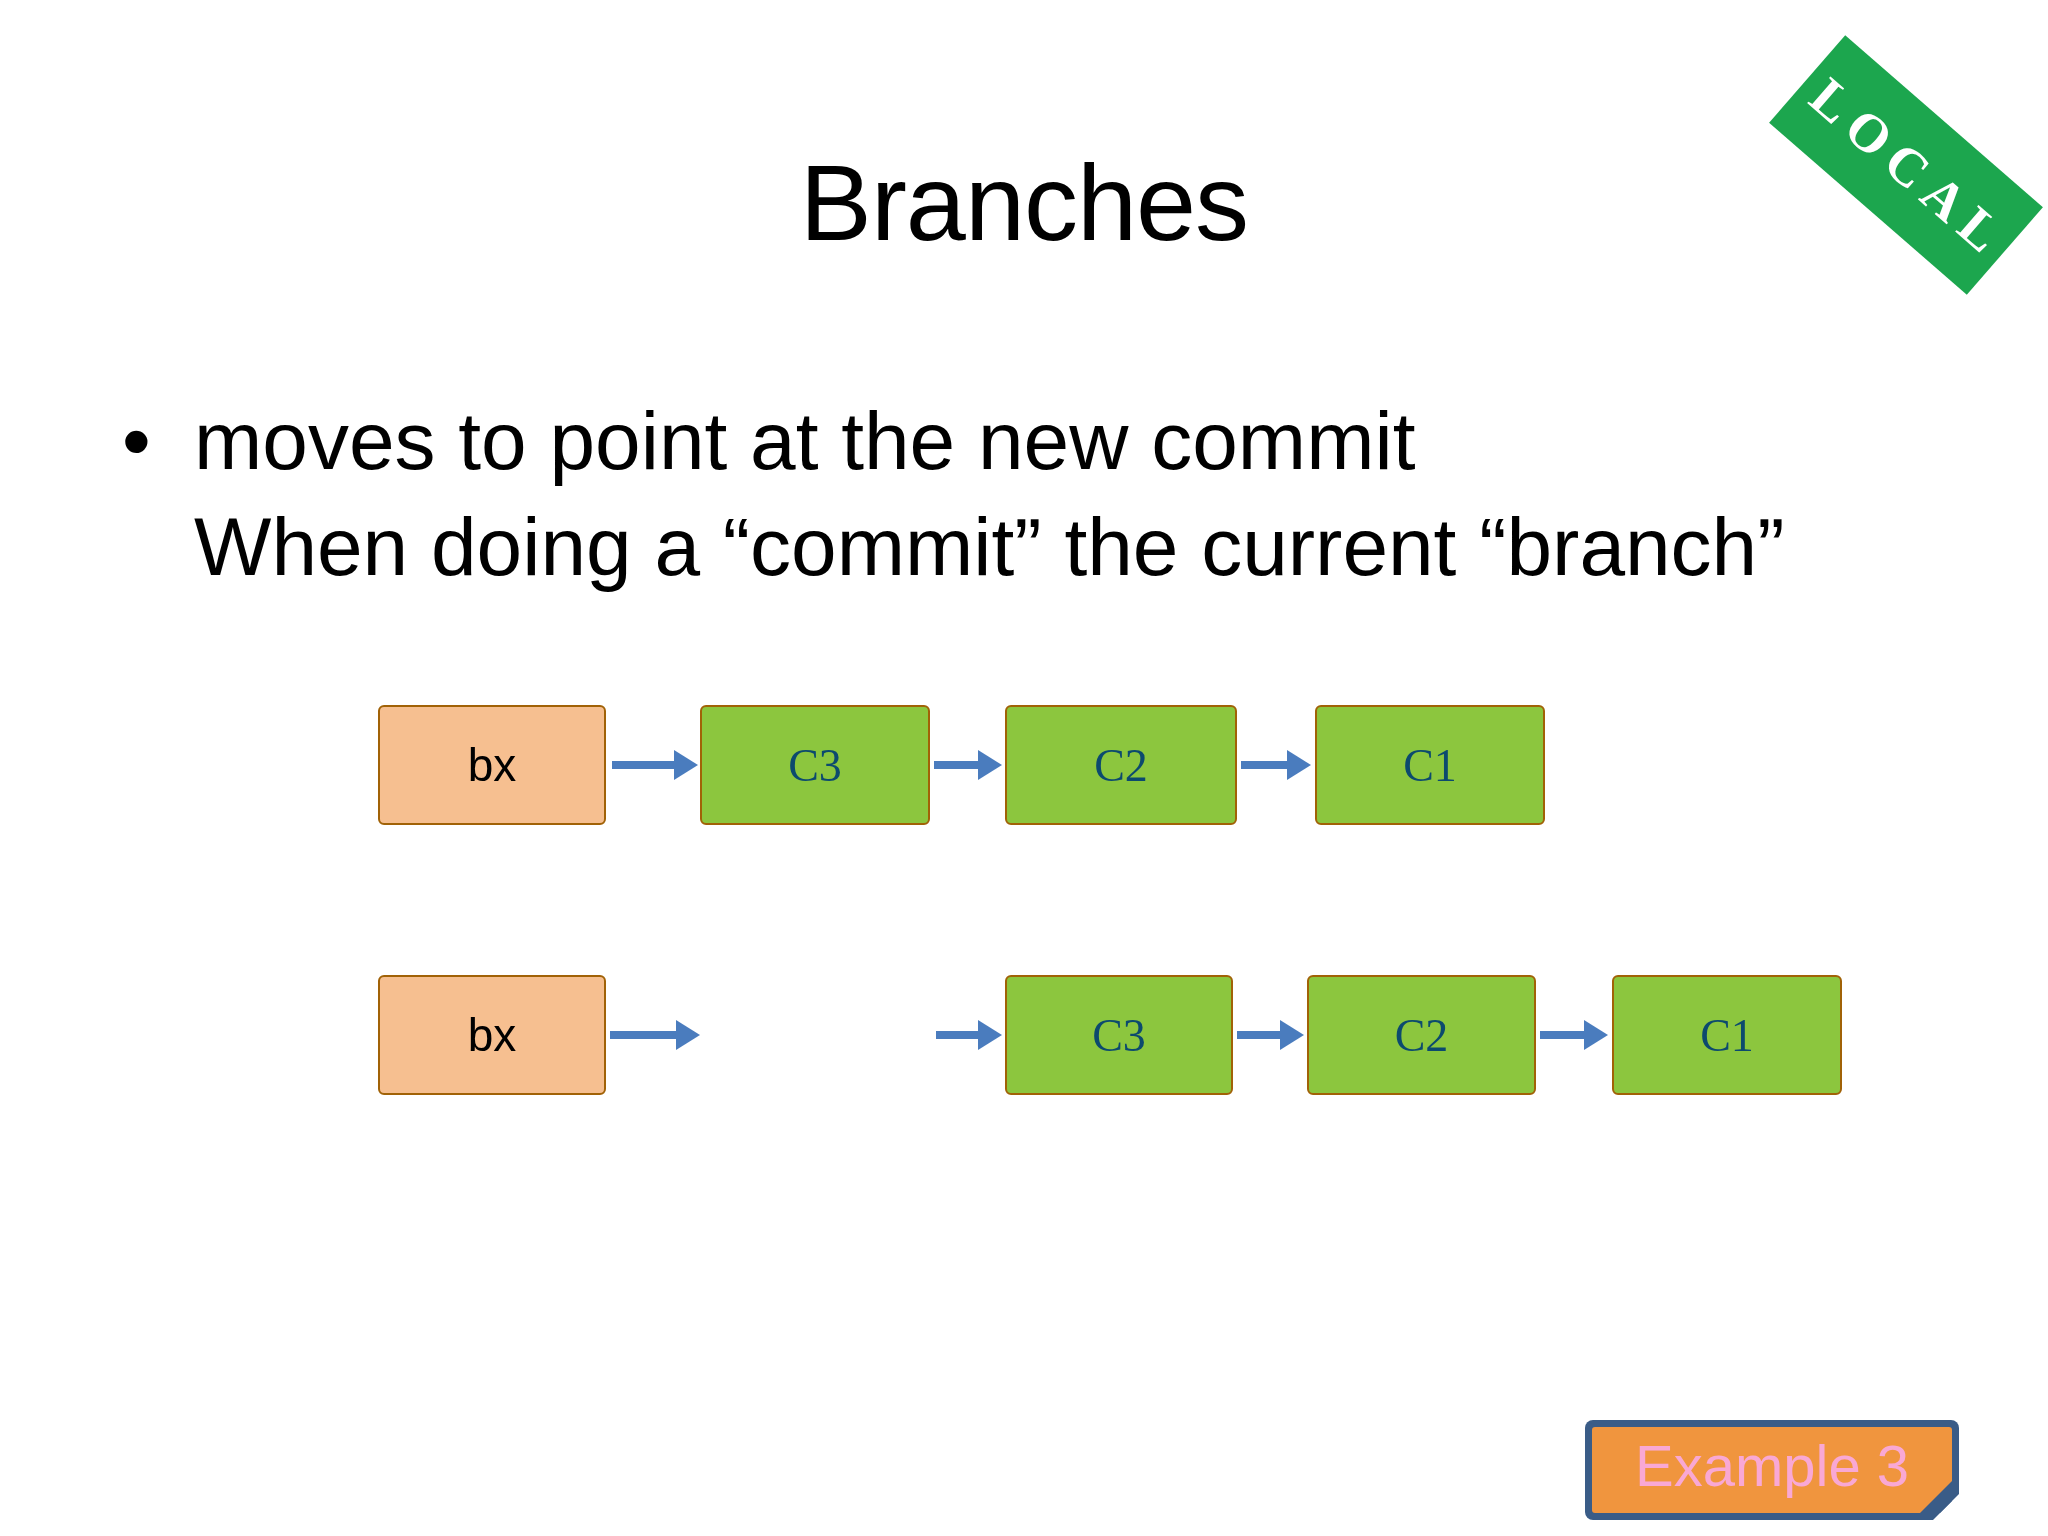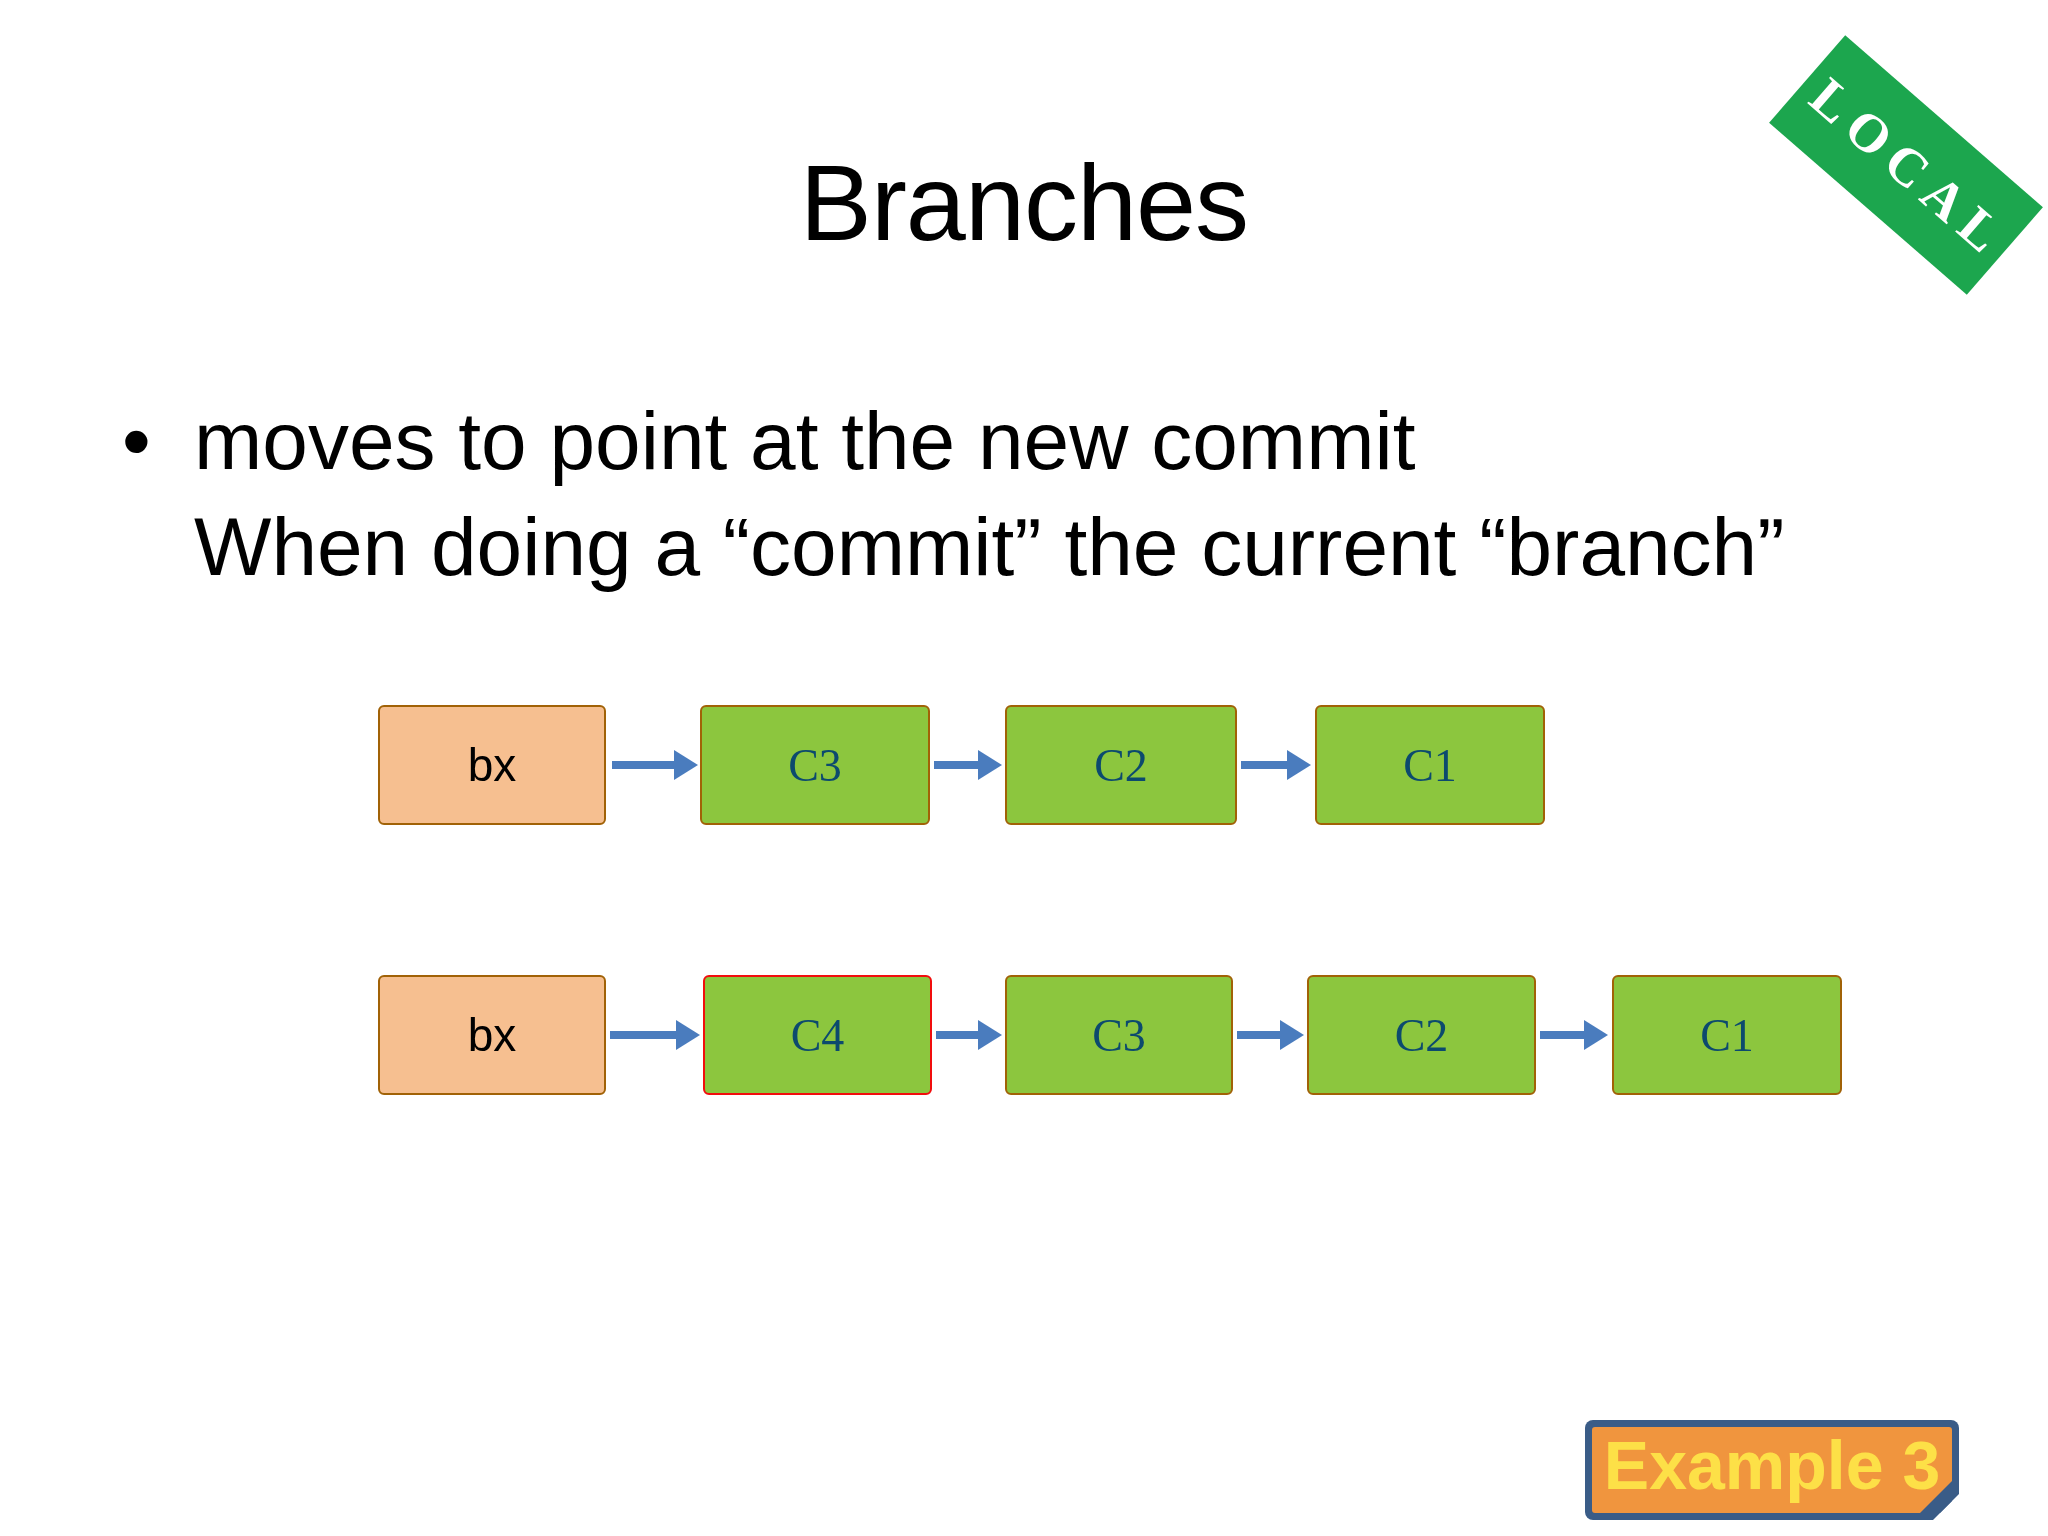--- a/index.html
+++ b/index.html
@@ -107,21 +107,21 @@
     clip-path:polygon(0 0,100% 0,100% calc(100% - 24px),calc(100% - 24px) 100%,0 100%);
   }
   .btn-fold{
     position:absolute;right:7px;bottom:7px;width:32px;height:32px;
     background:var(--btn-blue);
     clip-path:polygon(100% 0,0 100%,100% 100%);
   }
   .btn-label{
     position:absolute;inset:0 0 10px 0;
     display:flex;align-items:center;justify-content:center;
-    font-size:68px;color:#fde047;font-weight:bold;
+    font-size:58px;color:#f9a8d4;
   }
 </style>
 </head>
 <body>
 
 <div class="slide">
 
   <div class="title">Branches</div>
 
   <div class="badge">
@@ -140,21 +140,20 @@
   <div class="arrow" style="left:612px;top:718px;width:86px;"></div>
   <div class="node commit" style="left:700px;top:673px;width:230px;">C3</div>
   <div class="arrow" style="left:934px;top:718px;width:68px;"></div>
   <div class="node commit" style="left:1005px;top:673px;width:232px;">C2</div>
   <div class="arrow" style="left:1241px;top:718px;width:70px;"></div>
   <div class="node commit" style="left:1315px;top:673px;width:230px;">C1</div>
 
 
   <div class="node branch" style="left:378px;top:943px;width:228px;">bx</div>
   <div class="arrow" style="left:610px;top:988px;width:90px;"></div>
-  <div class="node commit highlight" style="left:703px;top:943px;width:229px;">C4</div>
   <div class="arrow" style="left:936px;top:988px;width:66px;"></div>
   <div class="node commit" style="left:1005px;top:943px;width:228px;">C3</div>
   <div class="arrow" style="left:1237px;top:988px;width:67px;"></div>
   <div class="node commit" style="left:1307px;top:943px;width:229px;">C2</div>
   <div class="arrow" style="left:1540px;top:988px;width:68px;"></div>
   <div class="node commit" style="left:1612px;top:943px;width:230px;">C1</div>
 
   <div class="example-btn">
     <div class="btn-face"></div>
     <div class="btn-fold"></div>

